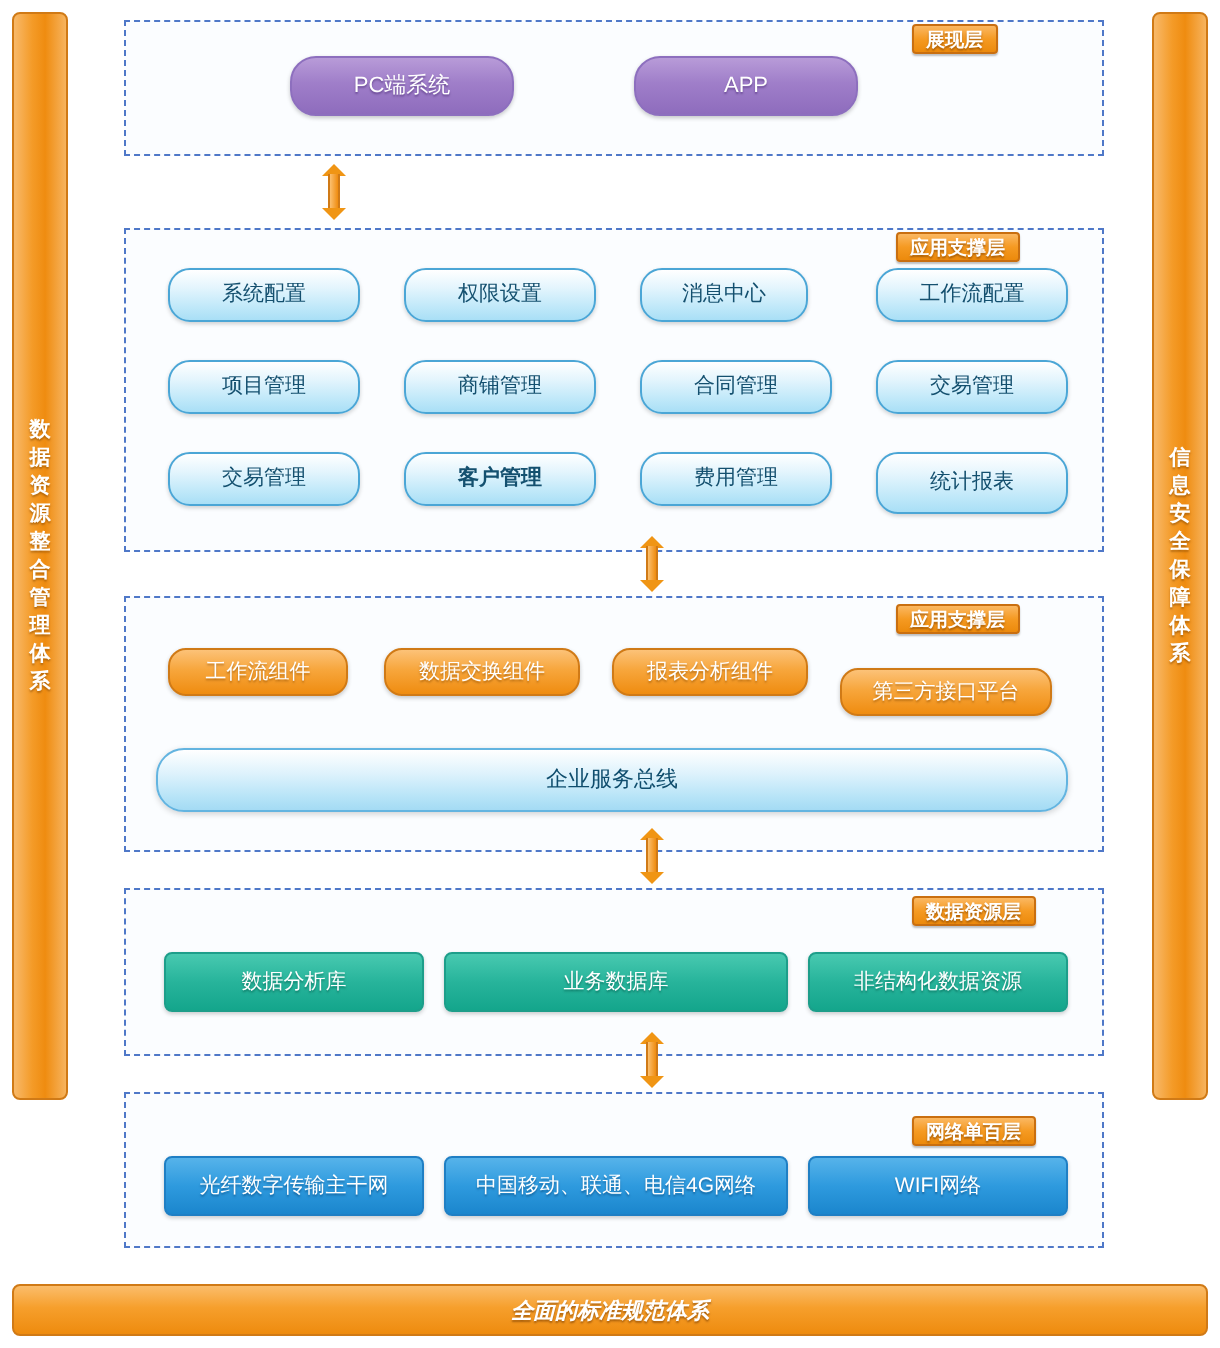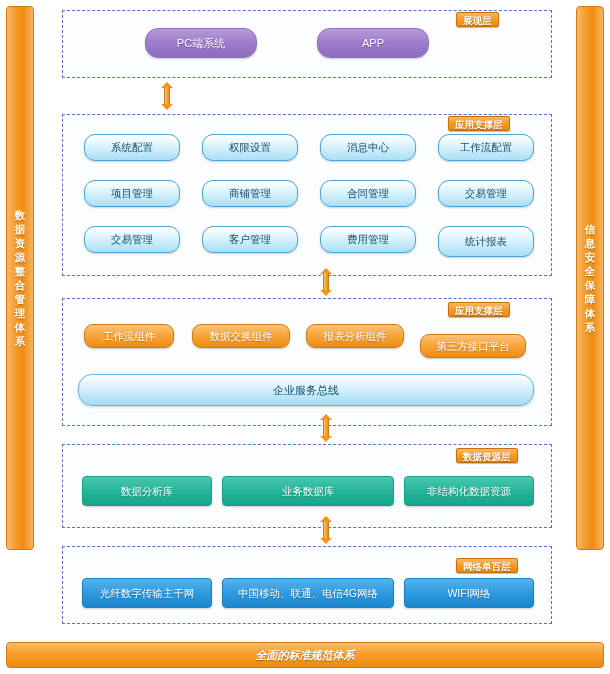--- a/index.html
+++ b/index.html
@@ -258,21 +258,21 @@
 
     <div class="group g2"></div>
     <div class="tag tag-2">应用支撑层</div>
 
     <div class="box cyan" style="left:44px; top:128px; width:96px; height:27px;">
       <span>系统配置</span>
     </div>
     <div class="box cyan" style="left:162px; top:128px; width:96px; height:27px;">
       <span>权限设置</span>
     </div>
-    <div class="box cyan" style="left:280px; top:128px; width:96px; height:27px;border-radius:11px;">
+    <div class="box cyan" style="left:280px; top:128px; width:84px; height:27px;border-radius:11px;">
       <span>消息中心</span>
     </div>
     <div class="box cyan" style="left:398px; top:128px; width:96px; height:27px;">
       <span>工作流配置</span>
     </div>
 
     <div class="box cyan" style="left:44px; top:174px; width:96px; height:27px;">
       <span>项目管理</span>
     </div>
     <div class="box cyan" style="left:162px; top:174px; width:96px; height:27px;">
@@ -281,21 +281,21 @@
     <div class="box cyan" style="left:280px; top:174px; width:96px; height:27px;">
       <span>合同管理</span>
     </div>
     <div class="box cyan" style="left:398px; top:174px; width:96px; height:27px;">
       <span>交易管理</span>
     </div>
 
     <div class="box cyan" style="left:44px; top:220px; width:96px; height:27px;">
       <span>交易管理</span>
     </div>
-    <div class="box cyan" style="left:162px; top:220px; width:96px; height:27px;">
+    <div class="box cyan" style="left:162px; top:220px; width:96px; height:27px;font-weight:bold;">
       <span>客户管理</span>
     </div>
     <div class="box cyan" style="left:280px; top:220px; width:96px; height:27px;">
       <span>费用管理</span>
     </div>
     <div class="box cyan" style="left:398px; top:220px; width:96px; height:31px;">
       <span>统计报表</span>
     </div>
 
     <div class="darrow" style="left:280px; top:262px; height:28px;">

